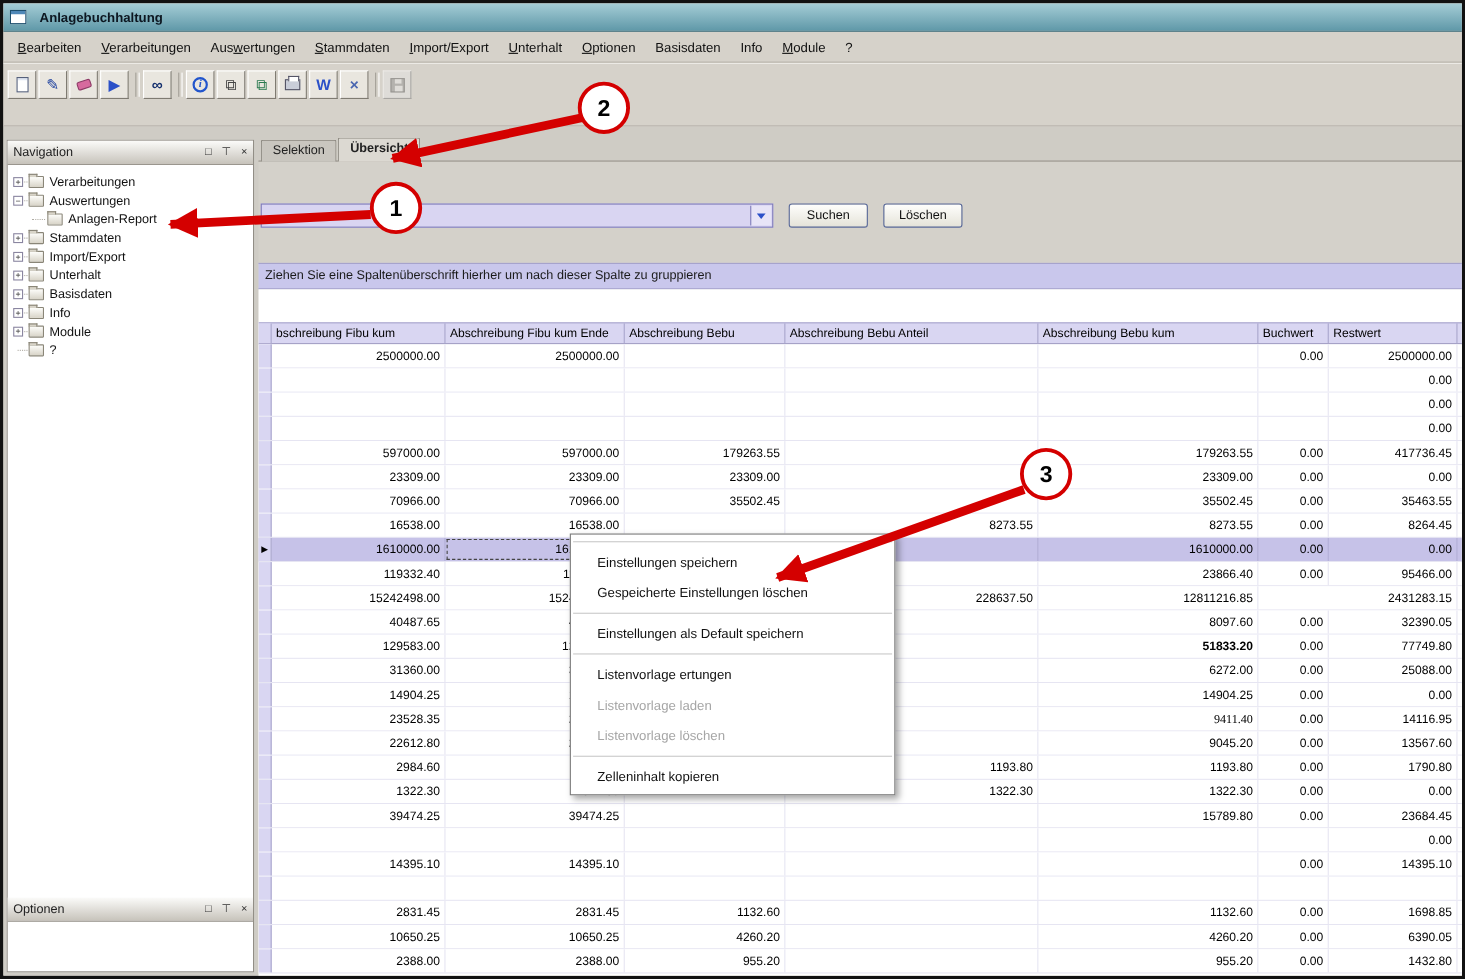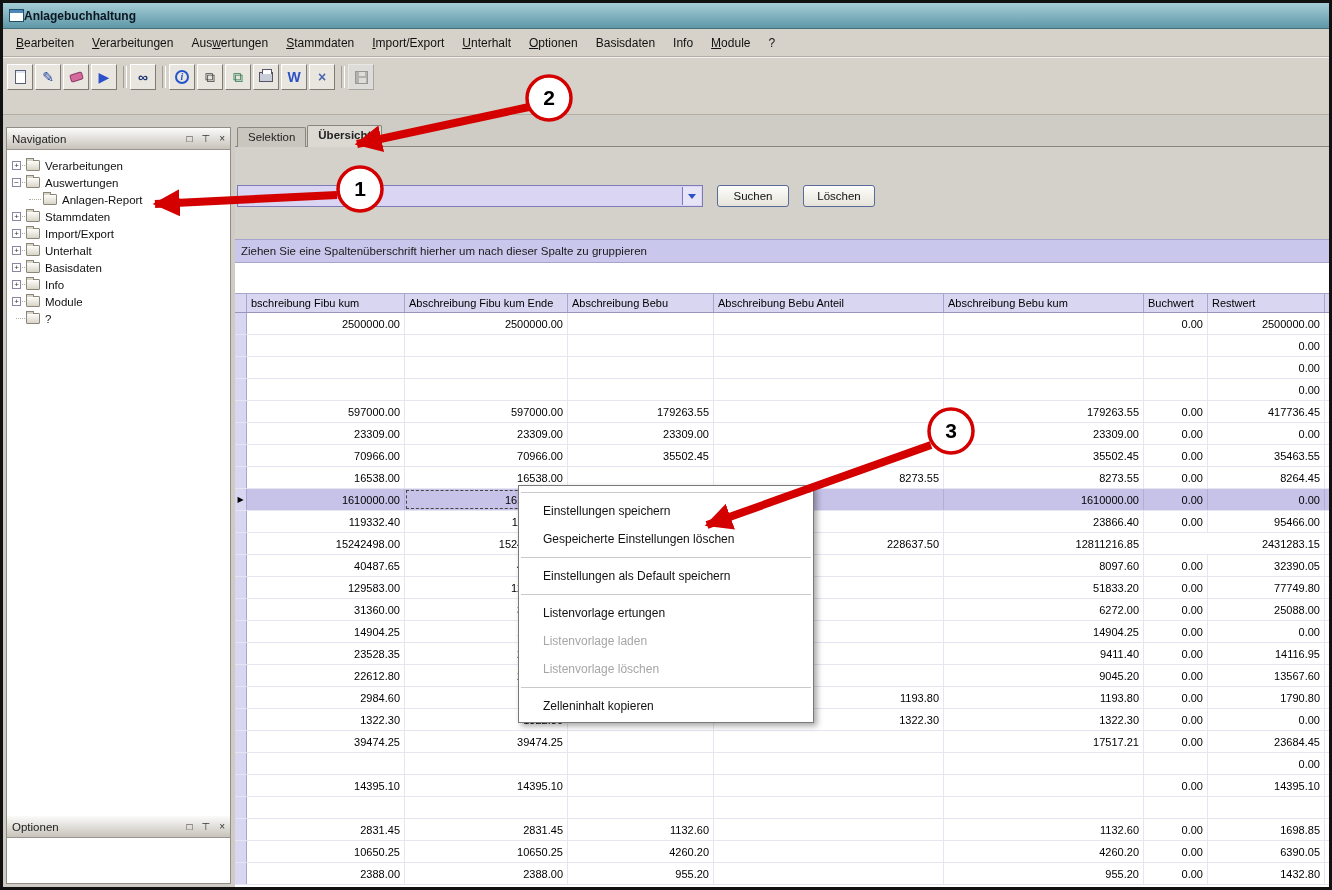--- a/index.html
+++ b/index.html
@@ -2,21 +2,21 @@
 <html><head>
 <meta charset="utf-8">
 <style>
   * { box-sizing: border-box; }
   body { margin:0; background:#111; font-family:"Liberation Sans", sans-serif; }
   #app { position:relative; width:1326px; height:884px; margin:3px; background:#d6d2ca; overflow:hidden; }
 
   
   .titlebar { position:absolute; top:0; left:0; right:0; height:26px;
     background:linear-gradient(#a5cdd6,#5f98a8); border-bottom:1px solid #44707e;
-    display:flex; align-items:center; padding:0 6px; gap:0; }
+    display:flex; align-items:center; padding:0 6px; gap:12px; }
   .app-icon { width:15px; height:13px; background:#fff; border:1px solid #1d4f6e;
     box-shadow:inset 0 3px 0 #4f88b8; flex:0 0 auto; }
   .title-text { font-size:12px; font-weight:bold; color:#0c1620; }
 
   
   .menubar { position:absolute; top:26px; left:0; right:0; height:28px; background:#d6d2ca;
     border-bottom:1px solid #b3afa7; display:flex; align-items:center; padding:0 4px; font-size:12px; }
   .menu-item { padding:5px 9px; color:#111; white-space:nowrap; }
   .accel { text-decoration:underline; }
 
@@ -442,21 +442,21 @@
                 <div class="gc" style="width: 64px;">0.00</div>
                 <div class="gc" style="width: 117px;">32390.05</div>
                 <div class="gc" style="width: 60px;"></div>
               </div>
               <div class="grow">
                 <div class="gi"></div>
                 <div class="gc" style="width: 158px;">129583.00</div>
                 <div class="gc" style="width: 163px;">129583.00</div>
                 <div class="gc" style="width: 146px;"></div>
                 <div class="gc" style="width: 230px;"></div>
-                <div class="gc" style="width: 200px;">51833.20</div>
+                <div class="gc" style="width: 200px; font-weight: bold;">51833.20</div>
                 <div class="gc" style="width: 64px;">0.00</div>
                 <div class="gc" style="width: 117px;">77749.80</div>
                 <div class="gc" style="width: 60px;"></div>
               </div>
               <div class="grow">
                 <div class="gi"></div>
                 <div class="gc" style="width: 158px;">31360.00</div>
                 <div class="gc" style="width: 163px;">31360.00</div>
                 <div class="gc" style="width: 146px;"></div>
                 <div class="gc" style="width: 230px;"></div>
@@ -475,21 +475,21 @@
                 <div class="gc" style="width: 64px;">0.00</div>
                 <div class="gc" style="width: 117px;">0.00</div>
                 <div class="gc" style="width: 60px;"></div>
               </div>
               <div class="grow">
                 <div class="gi"></div>
                 <div class="gc" style="width: 158px;">23528.35</div>
                 <div class="gc" style="width: 163px;">23528.35</div>
                 <div class="gc" style="width: 146px;"></div>
                 <div class="gc" style="width: 230px;"></div>
-                <div class="gc" style="width: 200px;">9411.40</div>
+                <div class="gc" style="width: 200px; font-family: Liberation Serif, serif;">9411.40</div>
                 <div class="gc" style="width: 64px;">0.00</div>
                 <div class="gc" style="width: 117px;">14116.95</div>
                 <div class="gc" style="width: 60px;"></div>
               </div>
               <div class="grow">
                 <div class="gi"></div>
                 <div class="gc" style="width: 158px;">22612.80</div>
                 <div class="gc" style="width: 163px;">22612.80</div>
                 <div class="gc" style="width: 146px;"></div>
                 <div class="gc" style="width: 230px;"></div>
@@ -519,21 +519,21 @@
                 <div class="gc" style="width: 64px;">0.00</div>
                 <div class="gc" style="width: 117px;">0.00</div>
                 <div class="gc" style="width: 60px;"></div>
               </div>
               <div class="grow">
                 <div class="gi"></div>
                 <div class="gc" style="width: 158px;">39474.25</div>
                 <div class="gc" style="width: 163px;">39474.25</div>
                 <div class="gc" style="width: 146px;"></div>
                 <div class="gc" style="width: 230px;"></div>
-                <div class="gc" style="width: 200px;">17517.21</div>
+                <div class="gc" style="width: 200px;">15789.80</div>
                 <div class="gc" style="width: 64px;">0.00</div>
                 <div class="gc" style="width: 117px;">23684.45</div>
                 <div class="gc" style="width: 60px;"></div>
               </div>
               <div class="grow">
                 <div class="gi"></div>
                 <div class="gc" style="width: 158px;"></div>
                 <div class="gc" style="width: 163px;"></div>
                 <div class="gc" style="width: 146px;"></div>
                 <div class="gc" style="width: 230px;"></div>

